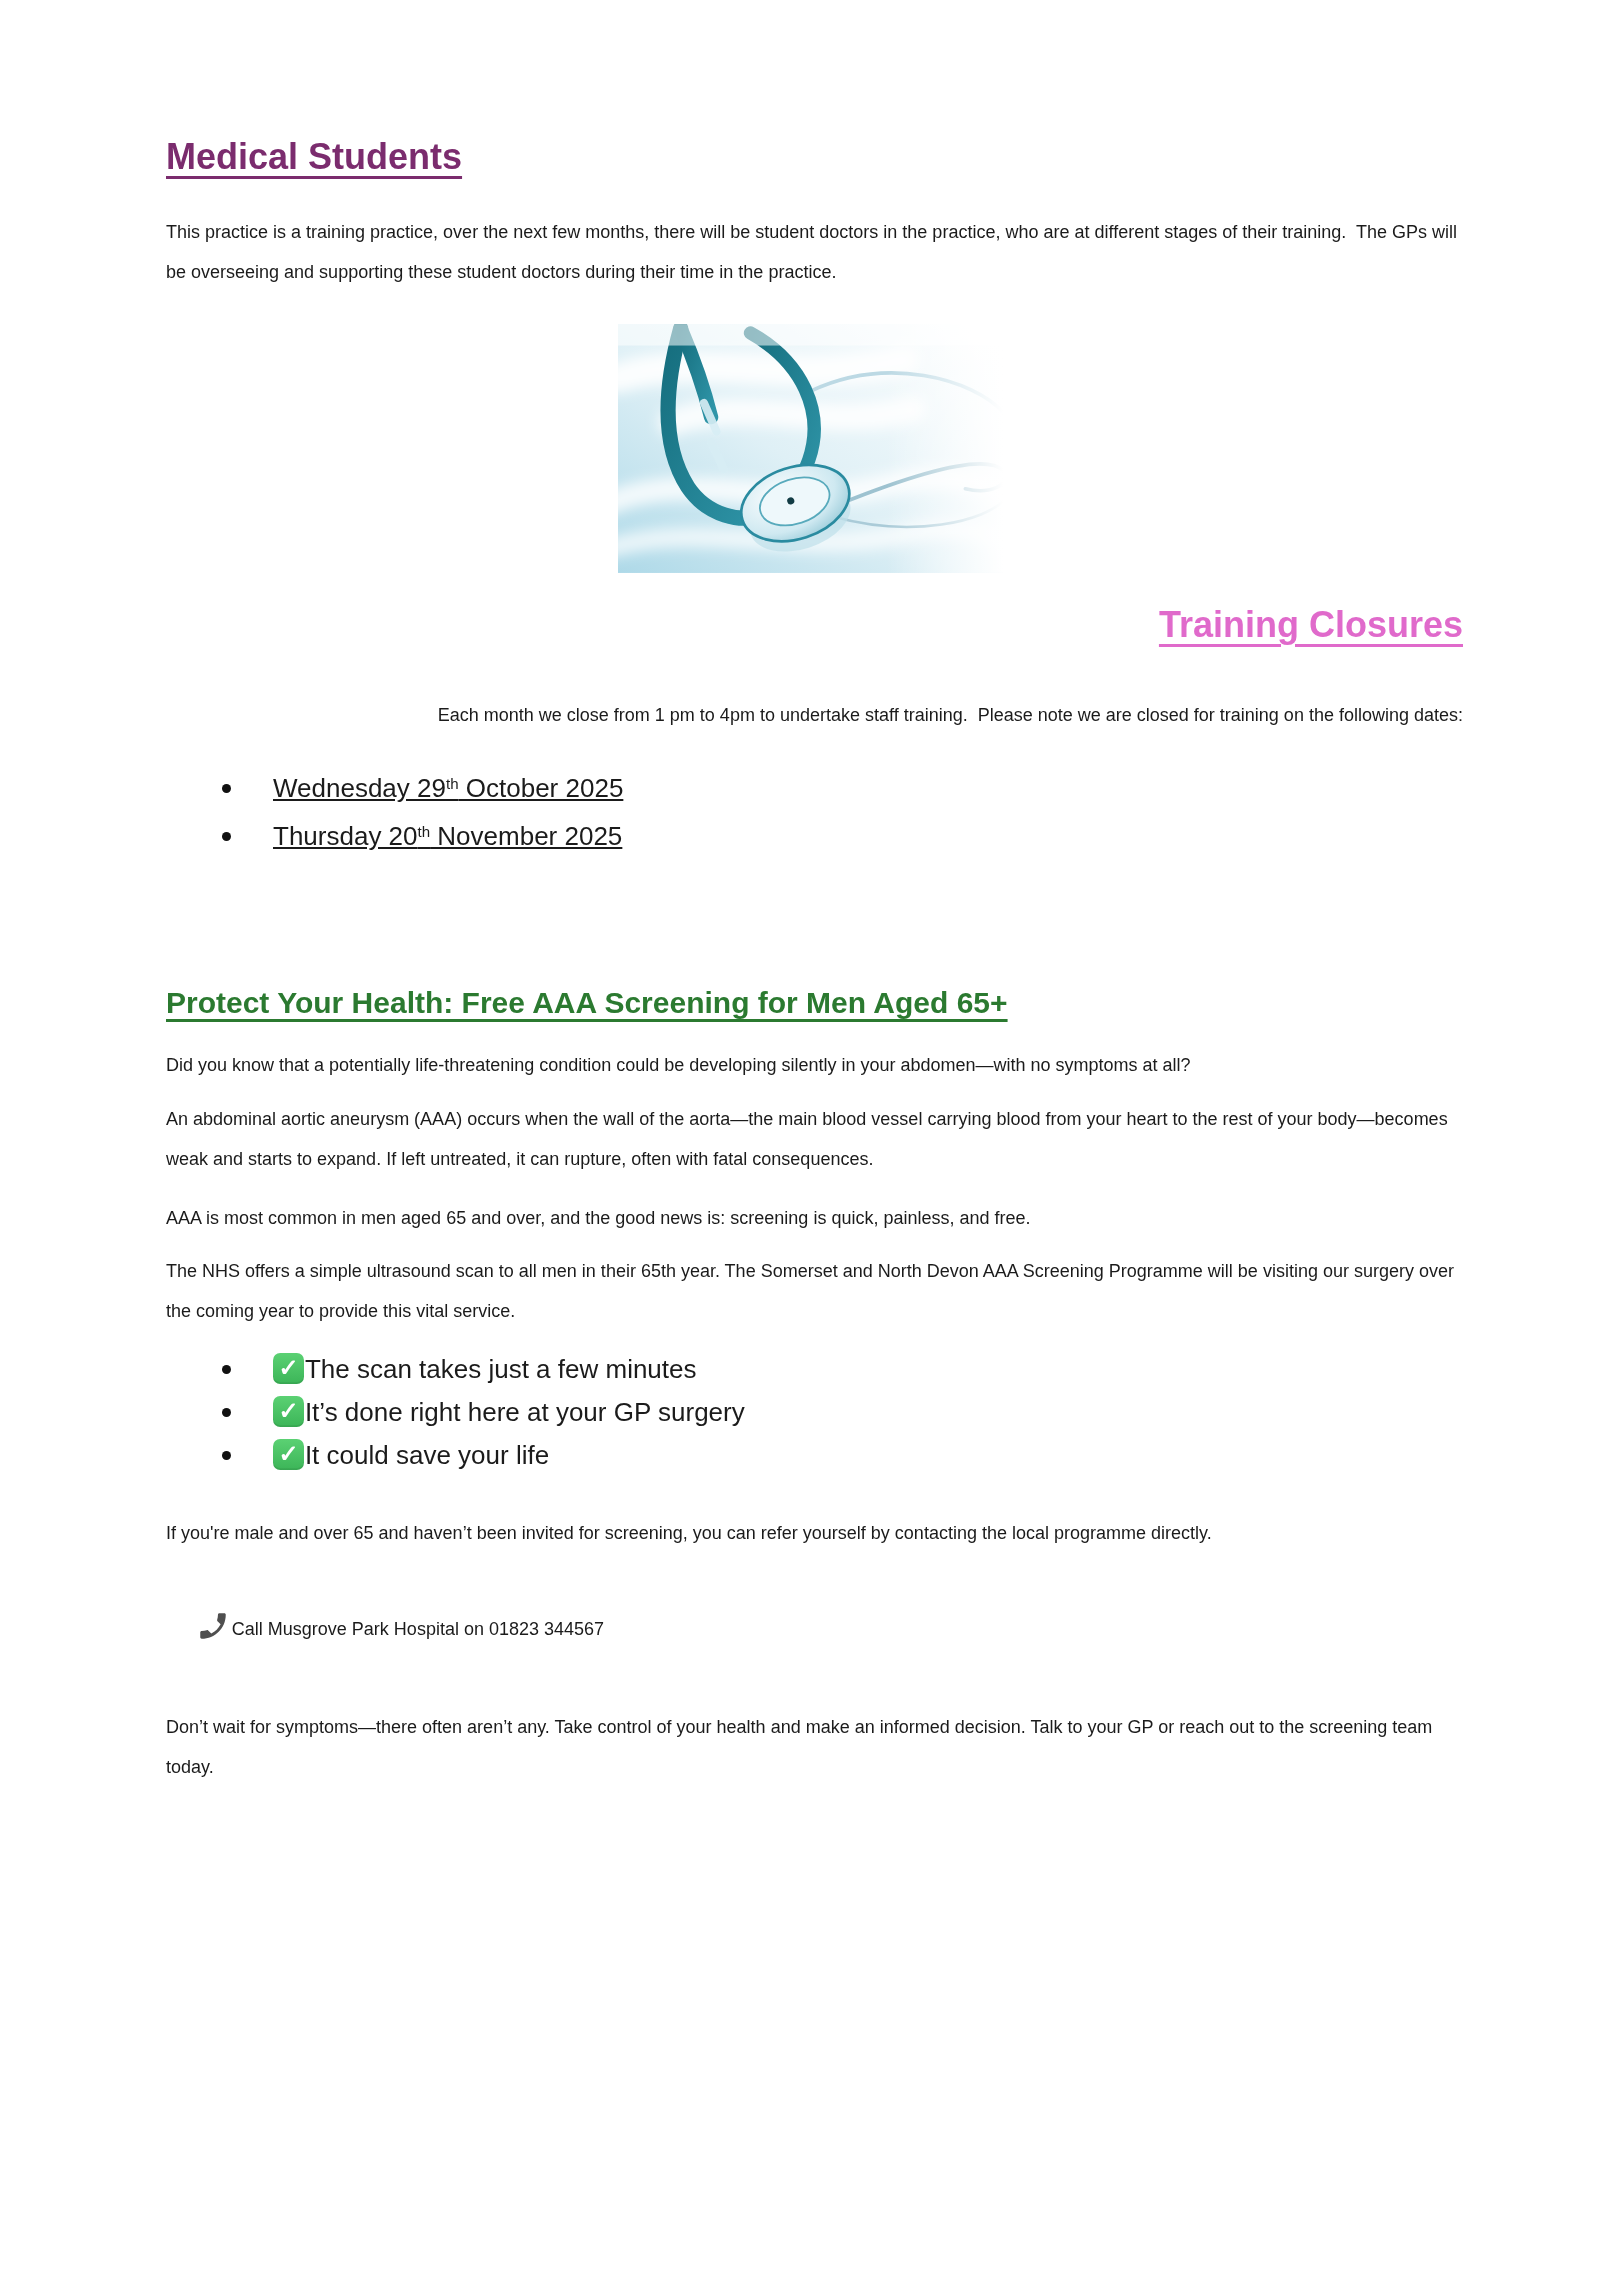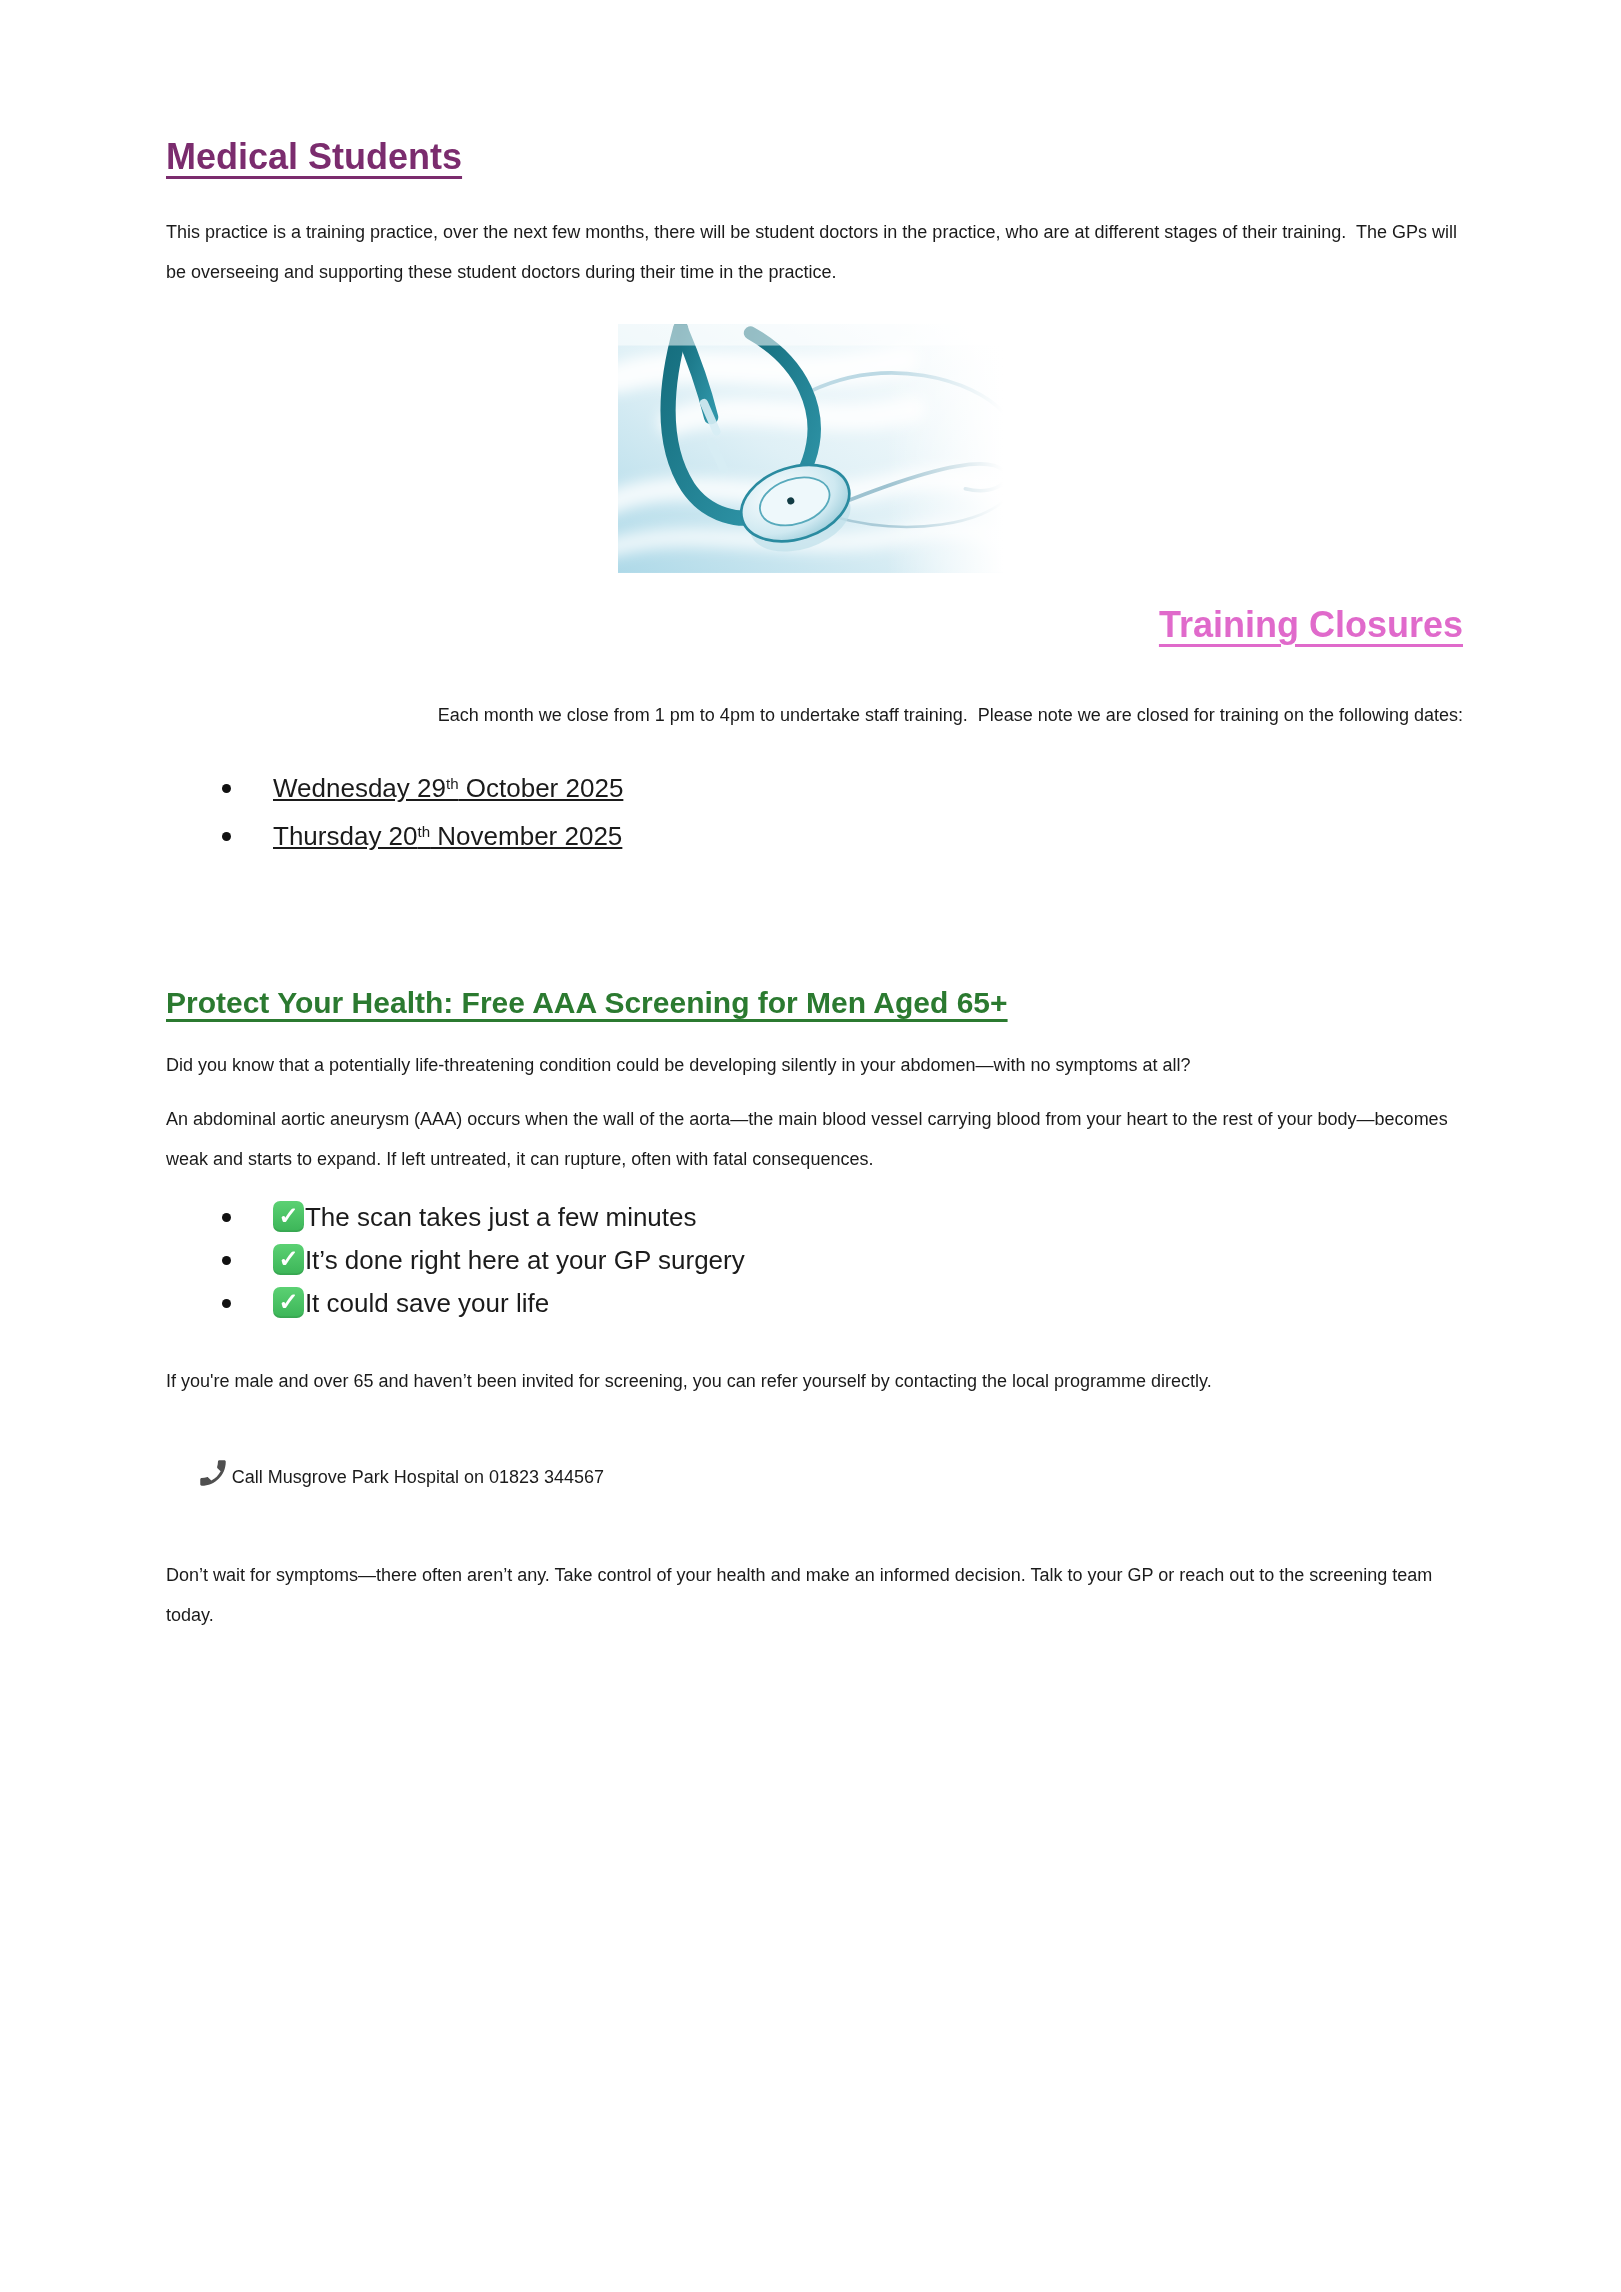--- a/index.html
+++ b/index.html
@@ -167,20 +167,22 @@
       </li>
       <li>
         <span>Thursday 20</span><span class="sup">th</span><span> November 2025</span>
       </li>
     </ul>
 
     <h2 class="h-green">Protect Your Health: Free AAA Screening for Men Aged 65+</h2>
 
     <p class="body a1">Did you know that a potentially life-threatening condition could be developing silently in your abdomen—with no symptoms at all?</p>
     <p class="body a2">An abdominal aortic aneurysm (AAA) occurs when the wall of the aorta—the main blood vessel carrying blood from your heart to the rest of your body—becomes weak and starts to expand. If left untreated, it can rupture, often with fatal consequences.</p>
+    <p class="body a3">AAA is most common in men aged 65 and over, and the good news is: screening is quick, painless, and free.</p>
+    <p class="body a4">The NHS offers a simple ultrasound scan to all men in their 65th year. The Somerset and North Devon AAA Screening Programme will be visiting our surgery over the coming year to provide this vital service.</p>
 
     <ul class="checks">
       <li>
         <span class="check-icon"></span><span>The scan takes just a few minutes</span>
       </li>
       <li>
         <span class="check-icon"></span><span>It’s done right here at your GP surgery</span>
       </li>
       <li>
         <span class="check-icon"></span><span>It could save your life</span>

